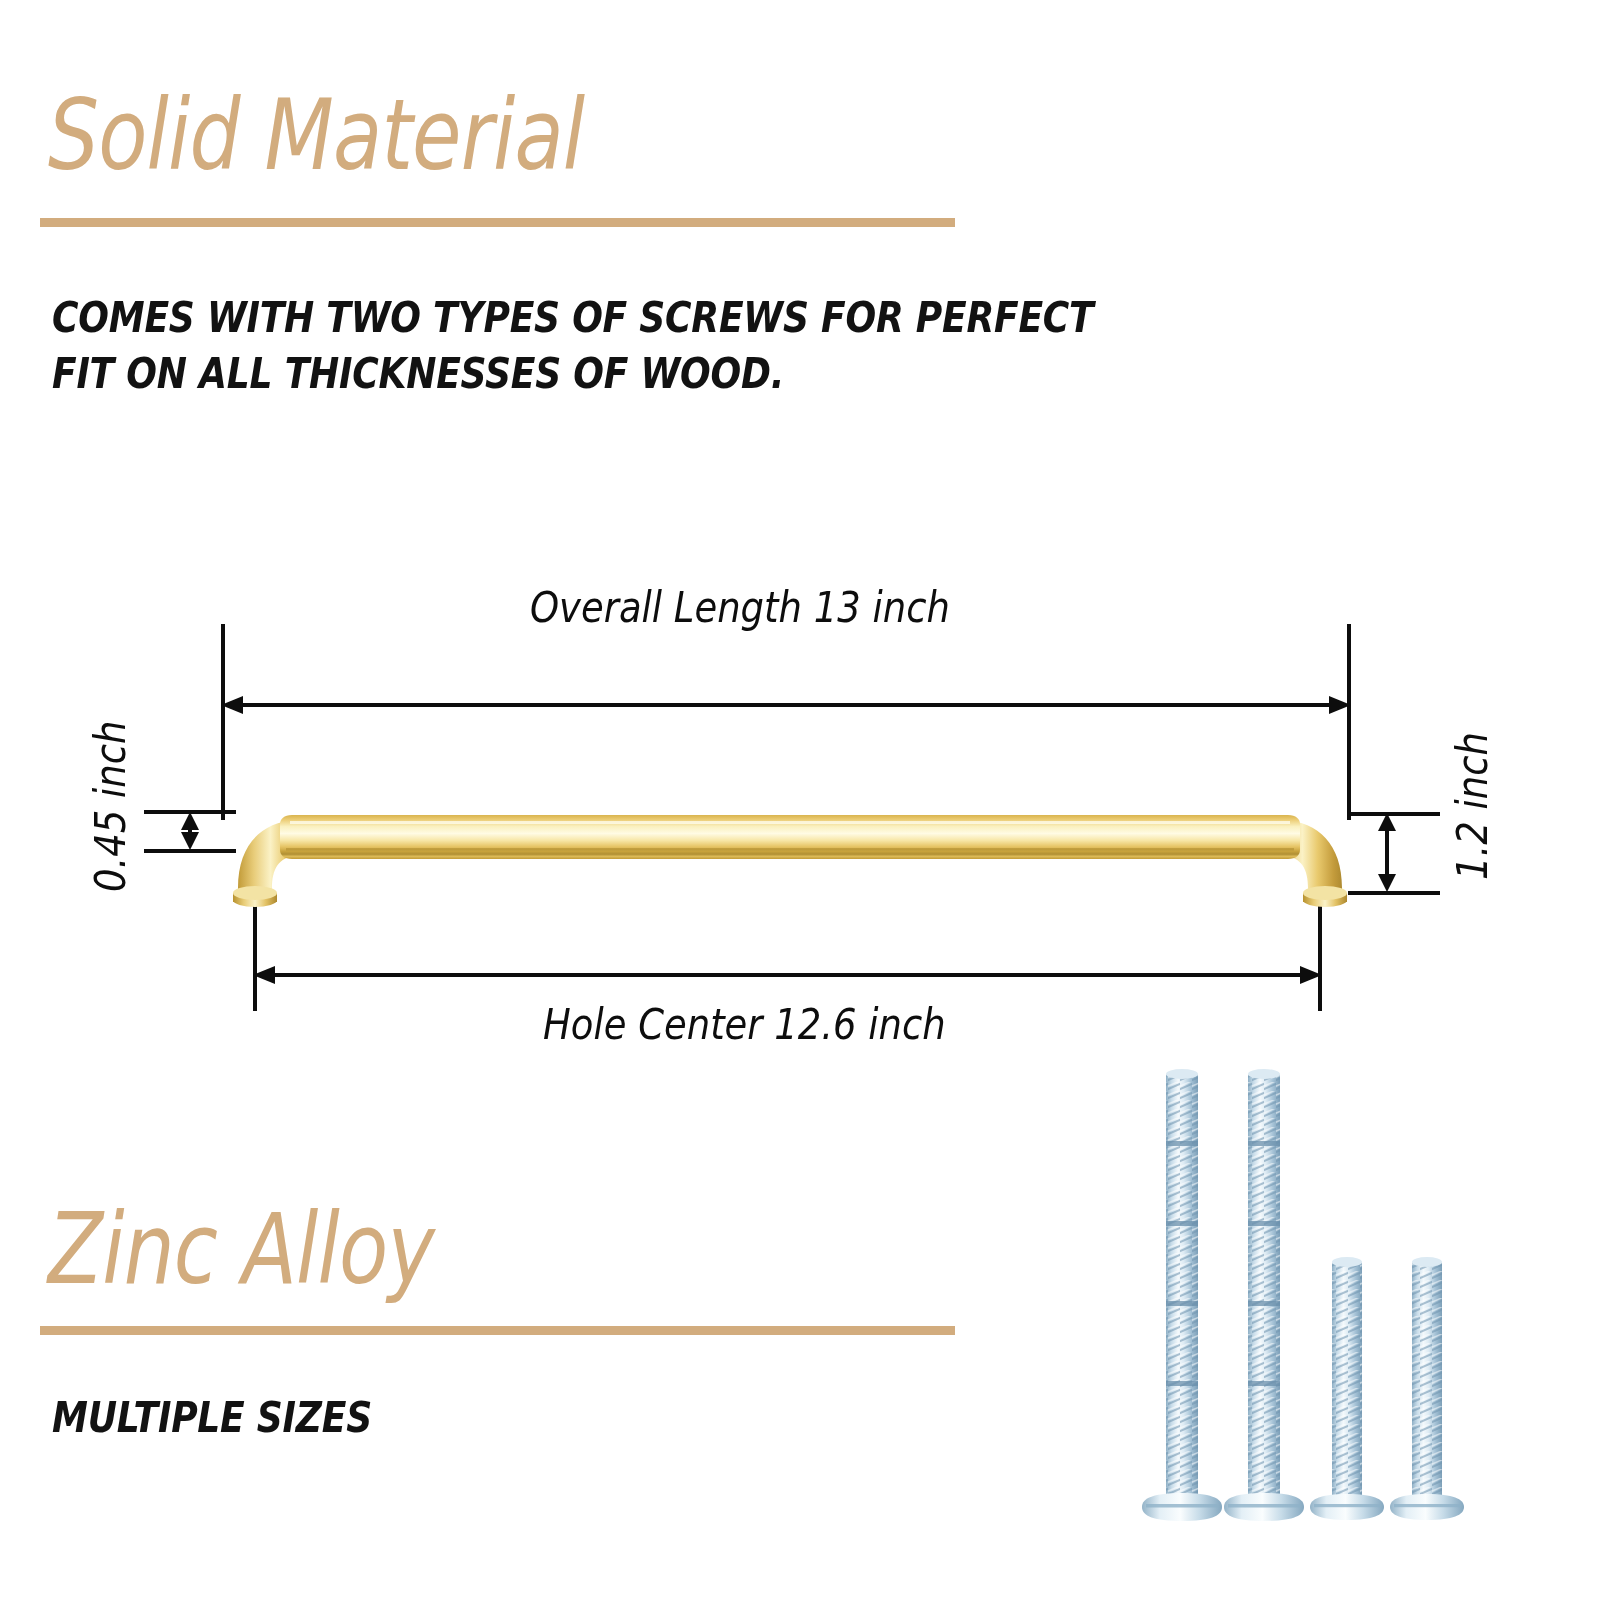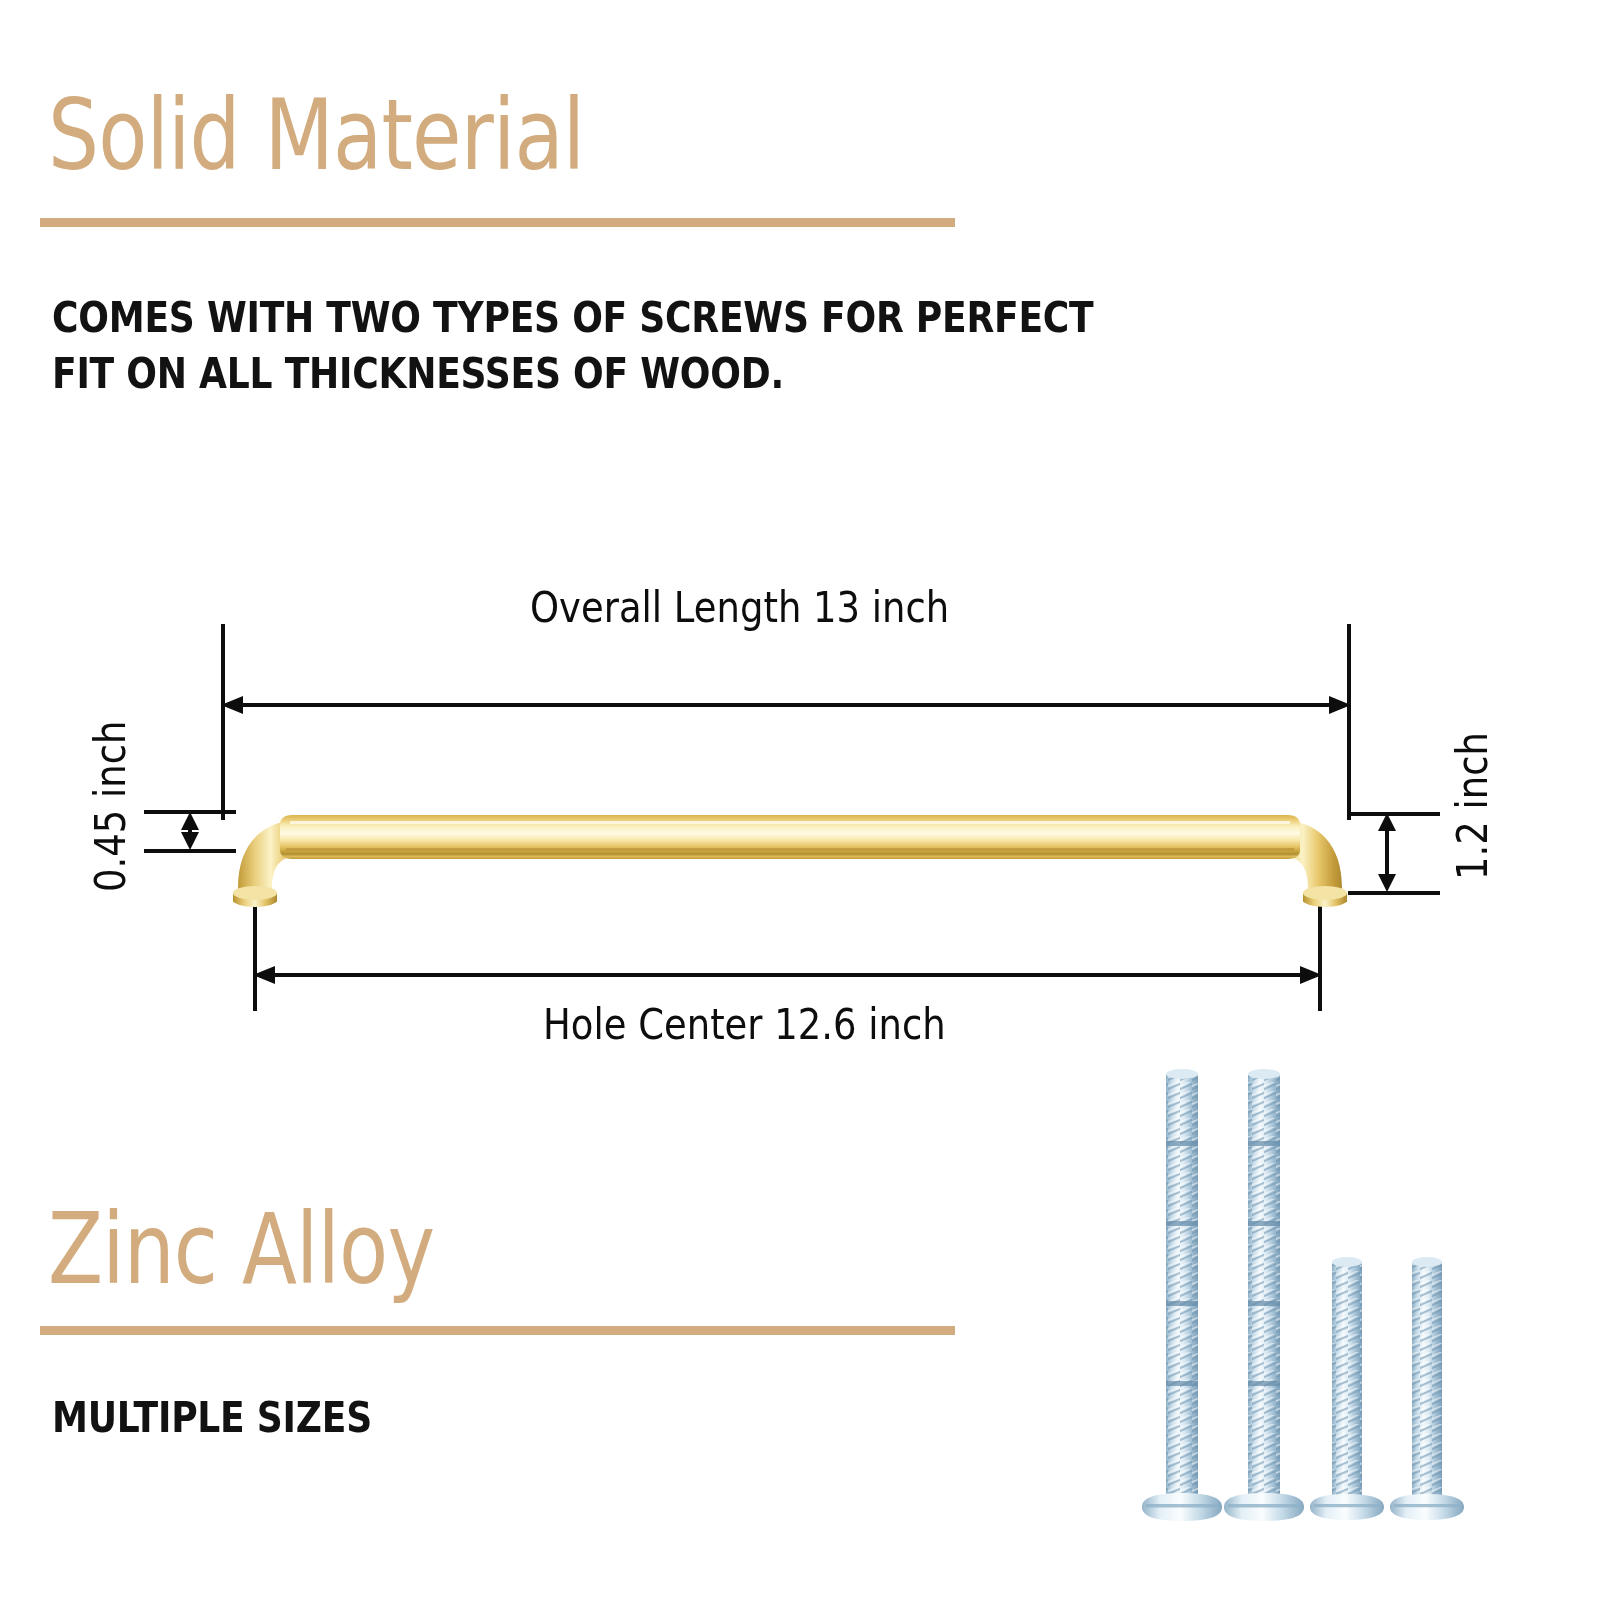--- a/index.html
+++ b/index.html
@@ -9,20 +9,21 @@
   }
   body {
     font-family: "Liberation Sans", sans-serif;
   }
   #page {
     position: relative;
     width: 1600px;
     height: 1600px;
     background: #ffffff;
     overflow: hidden;
+    font-style: italic;
   }
 
   
   .section-title {
     position: absolute;
     font-family: "DejaVu Sans", sans-serif;
     font-weight: 400;
     color: #D2AC7E;
     letter-spacing: -1px;
     white-space: nowrap;

